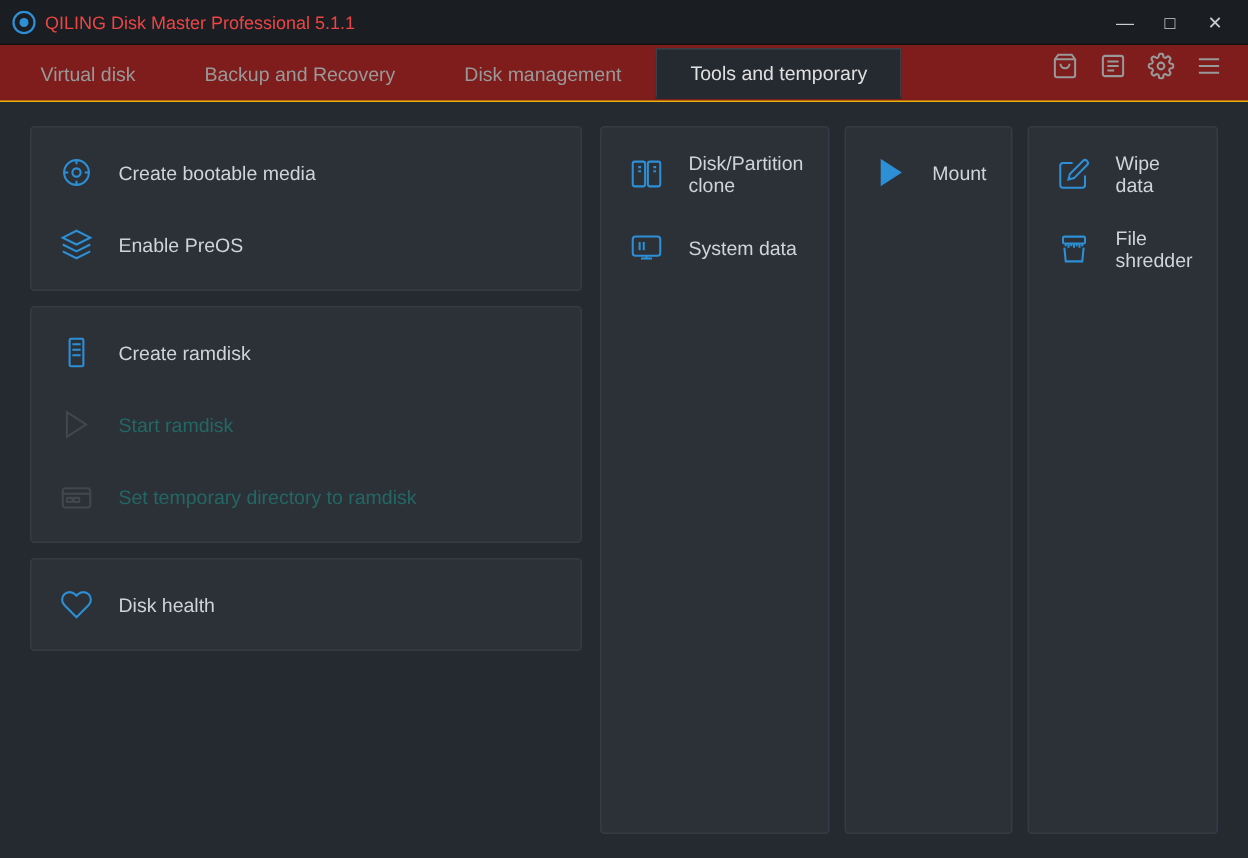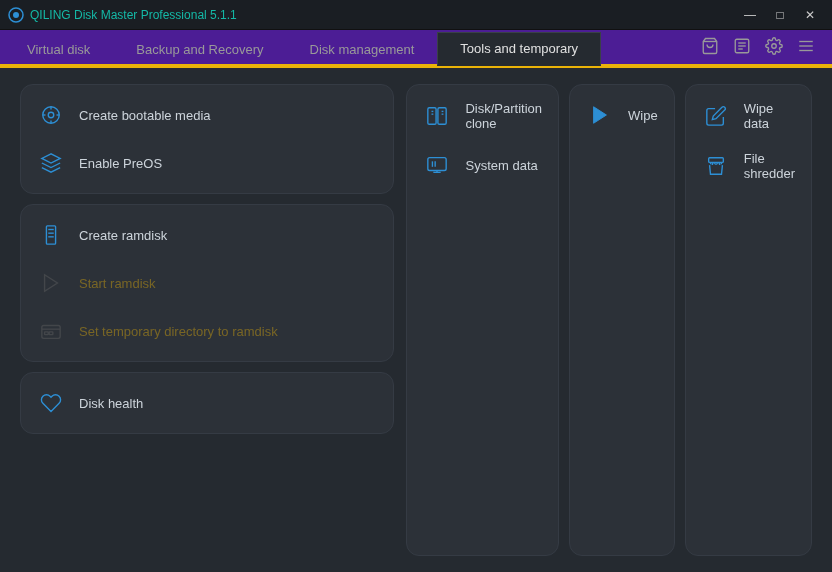--- a/index.html
+++ b/index.html
@@ -20,21 +20,21 @@
       padding: 0 8px;
       border-bottom: 1px solid #111;
     }
     .titlebar-logo {
       width: 16px;
       height: 16px;
       margin-right: 6px;
     }
     .titlebar-title {
       font-size: 12px;
-      color: #14b8a6;
+      color: #ef4444;
       flex: 1;
     }
     .titlebar-controls {
       display: flex;
       gap: 2px;
     }
     .titlebar-btn {
       width: 28px;
       height: 20px;
       background: transparent;
@@ -42,26 +42,26 @@
       color: #ccc;
       font-size: 12px;
       cursor: pointer;
       display: flex;
       align-items: center;
       justify-content: center;
     }
 
     
     .tabbar {
-      background: #4c1d95;
-      display: flex;
-      align-items: flex-end;
+      background: #7f1d1d;
+      display: flex;
+      align-items: flex-start;
       height: 38px;
       padding: 0 4px;
-      border-bottom: 4px solid #eab308;
+      border-bottom: 1px solid #eab308;
     }
     .tab {
       padding: 8px 22px;
       font-size: 13px;
       color: #999;
       cursor: pointer;
       border: 1px solid transparent;
       border-bottom: none;
       background: transparent;
       position: relative;
@@ -117,42 +117,42 @@
     .right-col {
       display: flex;
       flex-direction: row;
       gap: 10px;
     }
 
     
     .card {
       background: #2c3138;
       border: 1px solid #353b44;
-      border-radius: 13px;
+      border-radius: 3px;
       padding: 6px 0;
     }
 
     .menu-item {
       display: flex;
       align-items: center;
       padding: 10px 16px;
       gap: 14px;
       cursor: pointer;
       border-radius: 2px;
     }
     .menu-item.disabled {
       opacity: 0.4;
       cursor: default;
     }
     .menu-item-label {
       font-size: 13px;
       color: #cdd4db;
     }
     .menu-item.disabled .menu-item-label {
-      color: #eab308;
+      color: #14b8a6;
     }
 
     
     .icon-wrap {
       width: 28px;
       height: 28px;
       display: flex;
       align-items: center;
       justify-content: center;
       flex-shrink: 0;
@@ -345,21 +345,21 @@
 
     <div class="card">
 
 
       <div class="menu-item">
         <div class="icon-wrap">
           <svg viewBox="0 0 24 24">
             <polygon points="5,3 19,12 5,21" fill="#2d8fd5" stroke="#2d8fd5" stroke-width="1"></polygon>
           </svg>
         </div>
-        <span class="menu-item-label">Wipe</span>
+        <span class="menu-item-label">Mount</span>
       </div>
 
     </div>
 
     <div class="card">
 
       <div class="menu-item">
         <div class="icon-wrap">
           <svg viewBox="0 0 24 24">
             <path d="M11 4H4a2 2 0 00-2 2v14a2 2 0 002 2h14a2 2 0 002-2v-7"></path>

